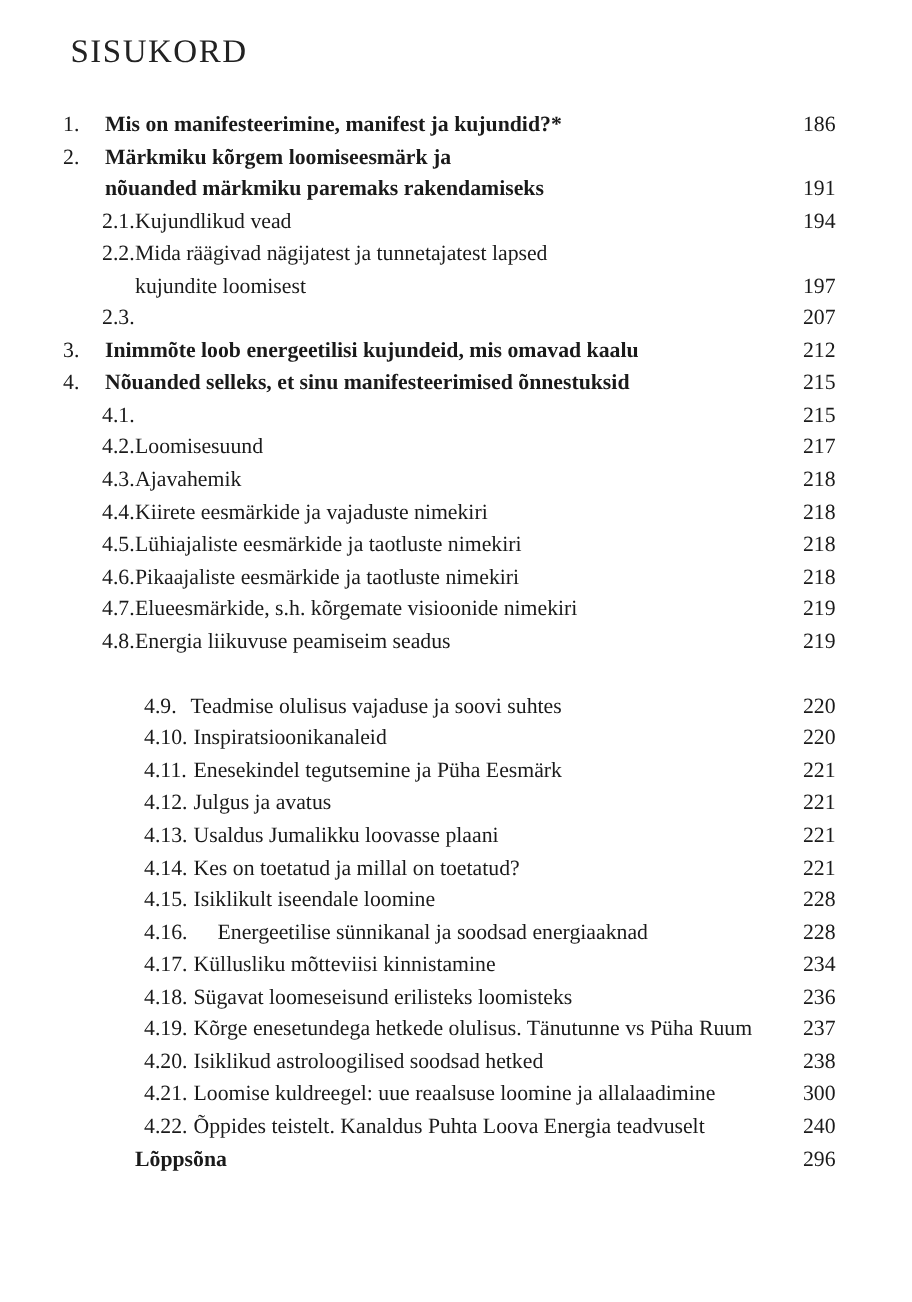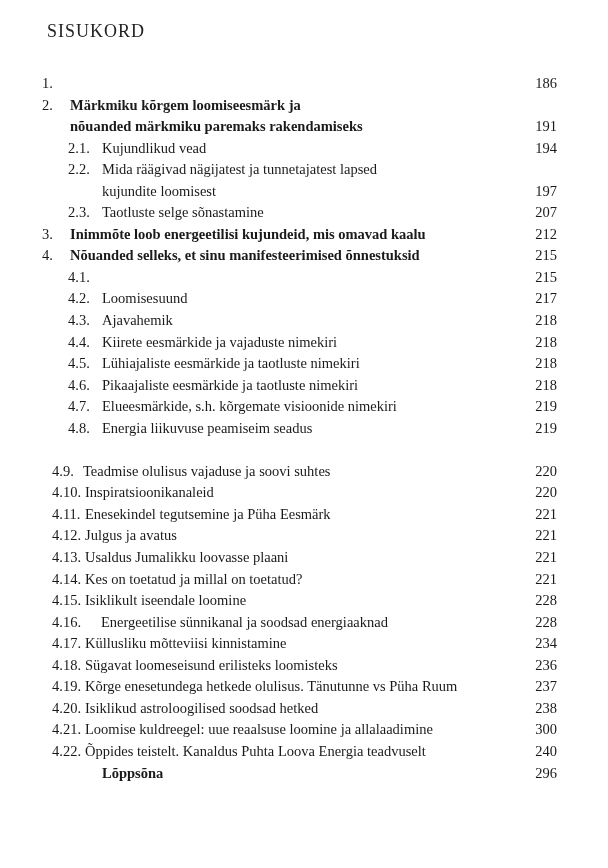--- a/index.html
+++ b/index.html
@@ -12,21 +12,21 @@
     height: 868px;
     position: relative;
     overflow: hidden;
     font-family: "Liberation Serif", "DejaVu Serif", serif;
     color: #1a1a1a;
   }
   .title {
     position: absolute;
     left: 47px;
     top: 21px;
-    font-size: 18px;
+    font-size: 22px;
     letter-spacing: 1px;
     color: #222;
     font-weight: normal;
     margin: 0;
   }
   .toc {
     position: absolute;
     left: 0;
     top: 73px;
     width: 608px;
@@ -43,25 +43,25 @@
     left: 42px;
   }
   .row .text {
     position: absolute;
     left: 70px;
   }
   .row.sub .num {
     left: 68px;
   }
   .row.sub .text {
-    left: 102px;
+    left: 90px;
   }
   .row.sub2 .text {
     position: static;
-    padding-left: 52px;
+    padding-left: 96px;
   }
   .row.sub2 .inline-num {
     margin-right: 4px;
   }
   .row .page {
     position: absolute;
     right: 51px;
     text-align: right;
   }
   .row.bold .text, .row.bold .num, .row.bold .page {
@@ -73,20 +73,21 @@
 </style>
 </head>
 <body>
 
 <h1 class="title">SISUKORD</h1>
 
 <div class="toc">
 
   <div class="row bold">
     <span class="num">1.</span>
+    <span class="text">Mis on manifesteerimine, manifest ja kujundid?*</span>
     <span class="page">186</span>
   </div>
   <div class="row bold">
     <span class="num">2.</span>
     <span class="text">Märkmiku kõrgem loomiseesmärk ja</span>
   </div>
   <div class="row bold">
     <span class="text">nõuanded märkmiku paremaks rakendamiseks</span>
     <span class="page">191</span>
   </div>
@@ -98,21 +99,20 @@
   <div class="row sub">
     <span class="num">2.2.</span>
     <span class="text">Mida räägivad nägijatest ja tunnetajatest lapsed</span>
   </div>
   <div class="row sub">
     <span class="text">kujundite loomisest</span>
     <span class="page">197</span>
   </div>
   <div class="row sub">
     <span class="num">2.3.</span>
-    <span class="text">Taotluste selge sõnastamine</span>
     <span class="page">207</span>
   </div>
   <div class="row bold">
     <span class="num">3.</span>
     <span class="text">Inimmõte loob energeetilisi kujundeid, mis omavad kaalu</span>
     <span class="page">212</span>
   </div>
   <div class="row bold">
     <span class="num">4.</span>
     <span class="text">Nõuanded selleks, et sinu manifesteerimised õnnestuksid</span>

